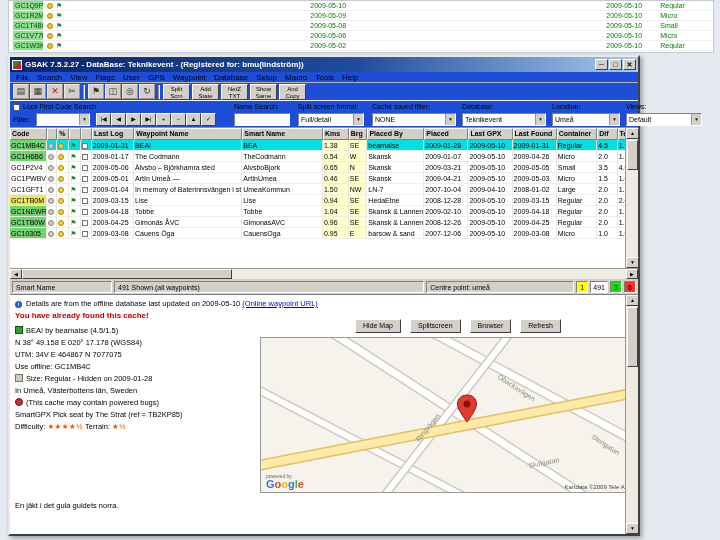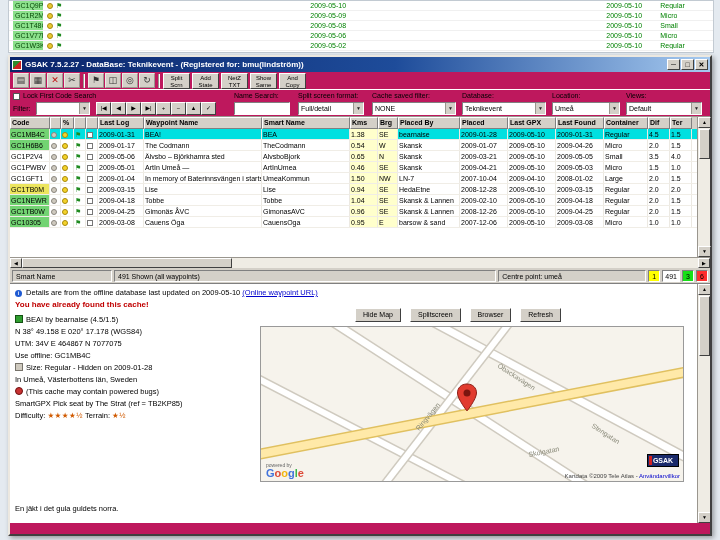--- a/index.html
+++ b/index.html
@@ -12,21 +12,21 @@
                border:1px solid #c2cad2; overflow:hidden; }
   .bg-row { display:flex; align-items:center; height:10px; font-size:7px; color:#008200; border-bottom:1px solid #f0f0f0; }
   .bg-code { width:30px; margin-left:4px; background:#8be08b; color:#074a07; padding-left:2px; height:9px; line-height:9px; overflow:hidden; }
   .bg-dot { width:6px; height:6px; border-radius:50%; background:#e8c832; margin-left:4px; border:1px solid #a88a10; }
   .bg-flag { color:#1f8a1f; font-size:7px; margin-left:3px; }
   .bg-d1 { margin-left:248px; width:44px; }
   .bg-d2 { margin-left:252px; width:44px; }
   .bg-cont { margin-left:10px; }
 
   
-  .window { position:absolute; left:8px; top:55px; width:704px; height:481px; background:#be185d;
+  .window { position:absolute; left:8px; top:55px; width:632px; height:481px; background:#1d4ed8;
             border:2px solid; border-color:#ece8e0 #404040 #404040 #ece8e0; box-shadow:2px 2px 5px rgba(0,0,0,.35); }
 
   .titlebar { height:15px; display:flex; align-items:center; padding:0 2px; color:#fff;
               font-size:8px; font-weight:bold;
               background:linear-gradient(90deg,#0a246a 0%,#1e4c9a 55%,#a6caf0 100%); }
   .title-icon { width:10px; height:10px; margin-right:3px; background:linear-gradient(135deg,#2e8b2e 50%,#cc2222 50%); border:1px solid #fff; }
   .title-text { flex:1; overflow:hidden; white-space:nowrap; }
   .win-btn { width:13px; height:11px; margin-left:1px; background:#d4d0c8; color:#000;
              border:1px solid; border-color:#fff #404040 #404040 #fff; font-size:7px; line-height:9px; text-align:center; }
 
@@ -118,21 +118,21 @@
   .map svg.roads { position:absolute; left:0; top:0; }
   .map-pin { position:absolute; left:195px; top:56px; }
   .gmap-logo { position:absolute; left:5px; bottom:2px; line-height:8px; }
   .powered { font-size:5px; color:#666; display:block; }
   .glogo { font-size:11px; font-weight:bold; }
   .g1,.g4{color:#4273db}.g2,.g6{color:#dd4b39}.g3{color:#f2b50f}.g5{color:#3cb44a}
   .map-attrib { position:absolute; right:3px; bottom:2px; font-size:6px; color:#444; }
   .gsak-badge { position:absolute; right:4px; bottom:14px; width:32px; height:13px; background:#1a2a6b; border:1px solid #000;
                 color:#fff; font-size:7px; font-weight:bold; text-align:center; line-height:11px; }
   .gsak-badge::before { content:""; position:absolute; left:1px; top:1px; width:3px; height:9px; background:#d22222; }
-  .d-hint { position:absolute; left:5px; bottom:10px; font-size:7.5px; color:#000; }
+  .d-hint { position:absolute; left:5px; bottom:24px; font-size:7.5px; color:#000; }
   .d-scroll { position:absolute; right:0; top:0; height:100%; width:13px; background:#efece4; border-left:1px solid #9a968e; }
 </style>
 </head>
 <body>
 
 <div class="top-strip">
 
     <div class="bg-row">
       <span class="bg-code nowrap">GC1Q9PB</span>
       <span class="bg-dot"></span>
@@ -182,20 +182,35 @@
 <div class="window">
 
   <div class="titlebar">
     <span class="title-icon"></span>
     <span class="title-text">GSAK 7.5.2.27 - DataBase: Teknikevent - (Registered for: bmu(lindström))</span>
     <span class="win-btn">─</span>
     <span class="win-btn">□</span>
     <span class="win-btn">✕</span>
   </div>
 
+  <div class="menubar">
+
+  <span class="menu-item">File</span>
+      <span class="menu-item">Search</span>
+      <span class="menu-item">View</span>
+      <span class="menu-item">Flags</span>
+      <span class="menu-item">User</span>
+      <span class="menu-item">GPS</span>
+      <span class="menu-item">Waypoint</span>
+      <span class="menu-item">Database</span>
+      <span class="menu-item">Setup</span>
+      <span class="menu-item">Macro</span>
+      <span class="menu-item">Tools</span>
+      <span class="menu-item">Help</span>
+    </div>
 
   <div class="toolbar">
     <span class="tool-icon">▤</span>
     <span class="tool-icon">▦</span>
     <span class="tool-icon red">✕</span>
     <span class="tool-icon">✂</span>
     <span class="tool-sep"></span>
     <span class="tool-icon">⚑</span>
     <span class="tool-icon">◫</span>
     <span class="tool-icon">◎</span>

